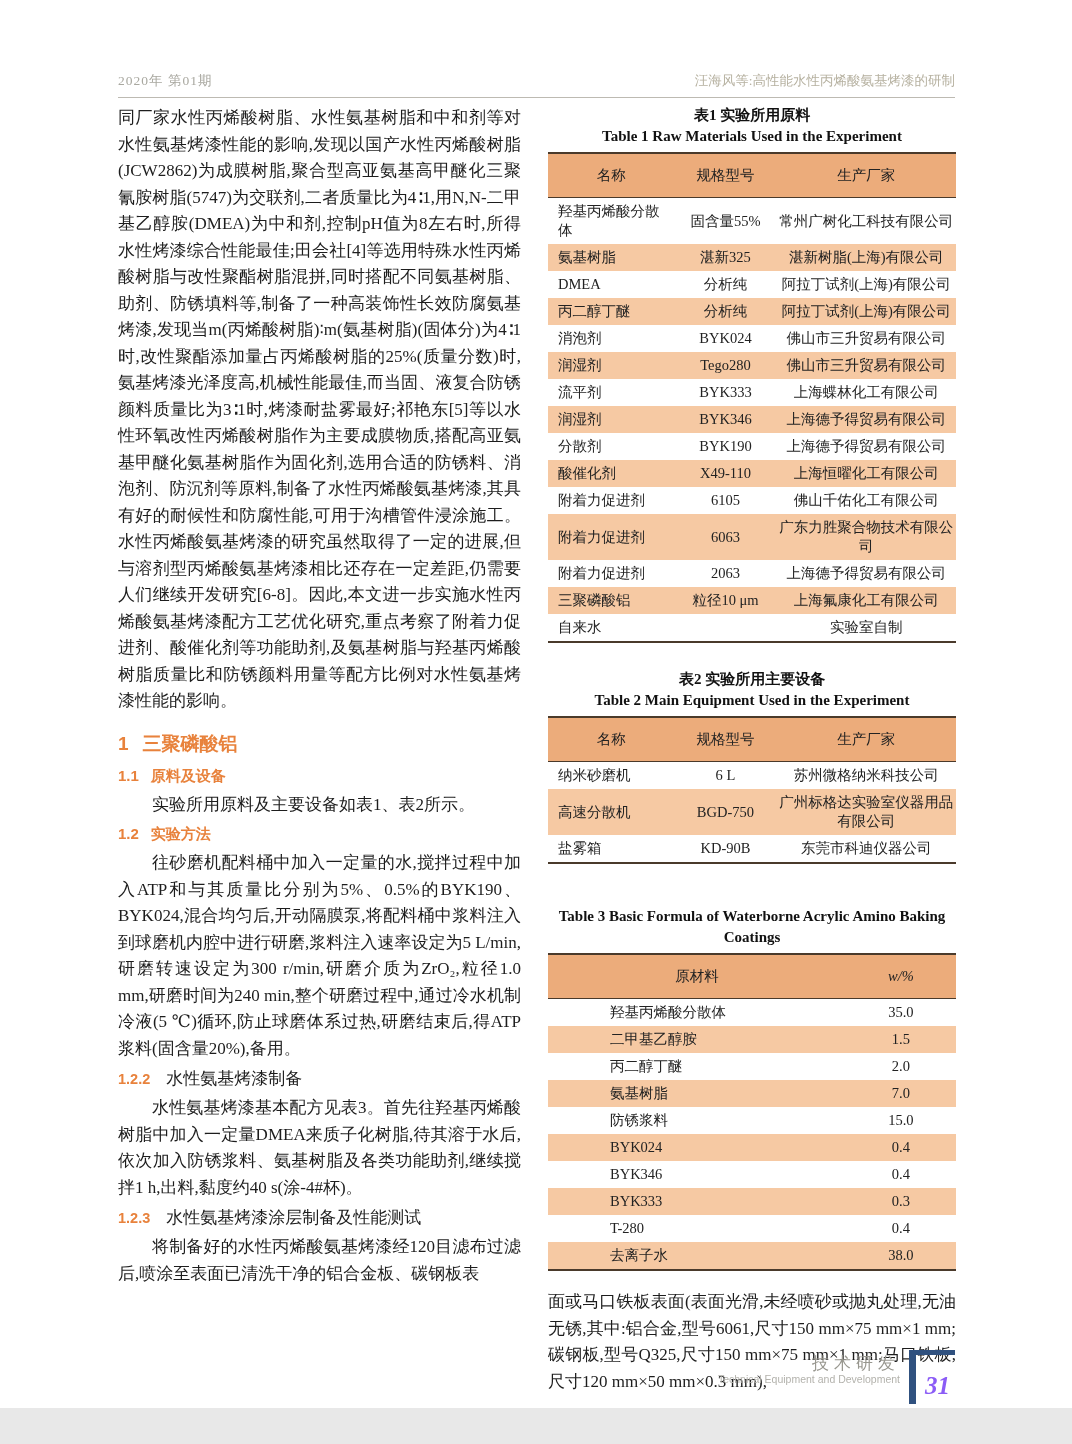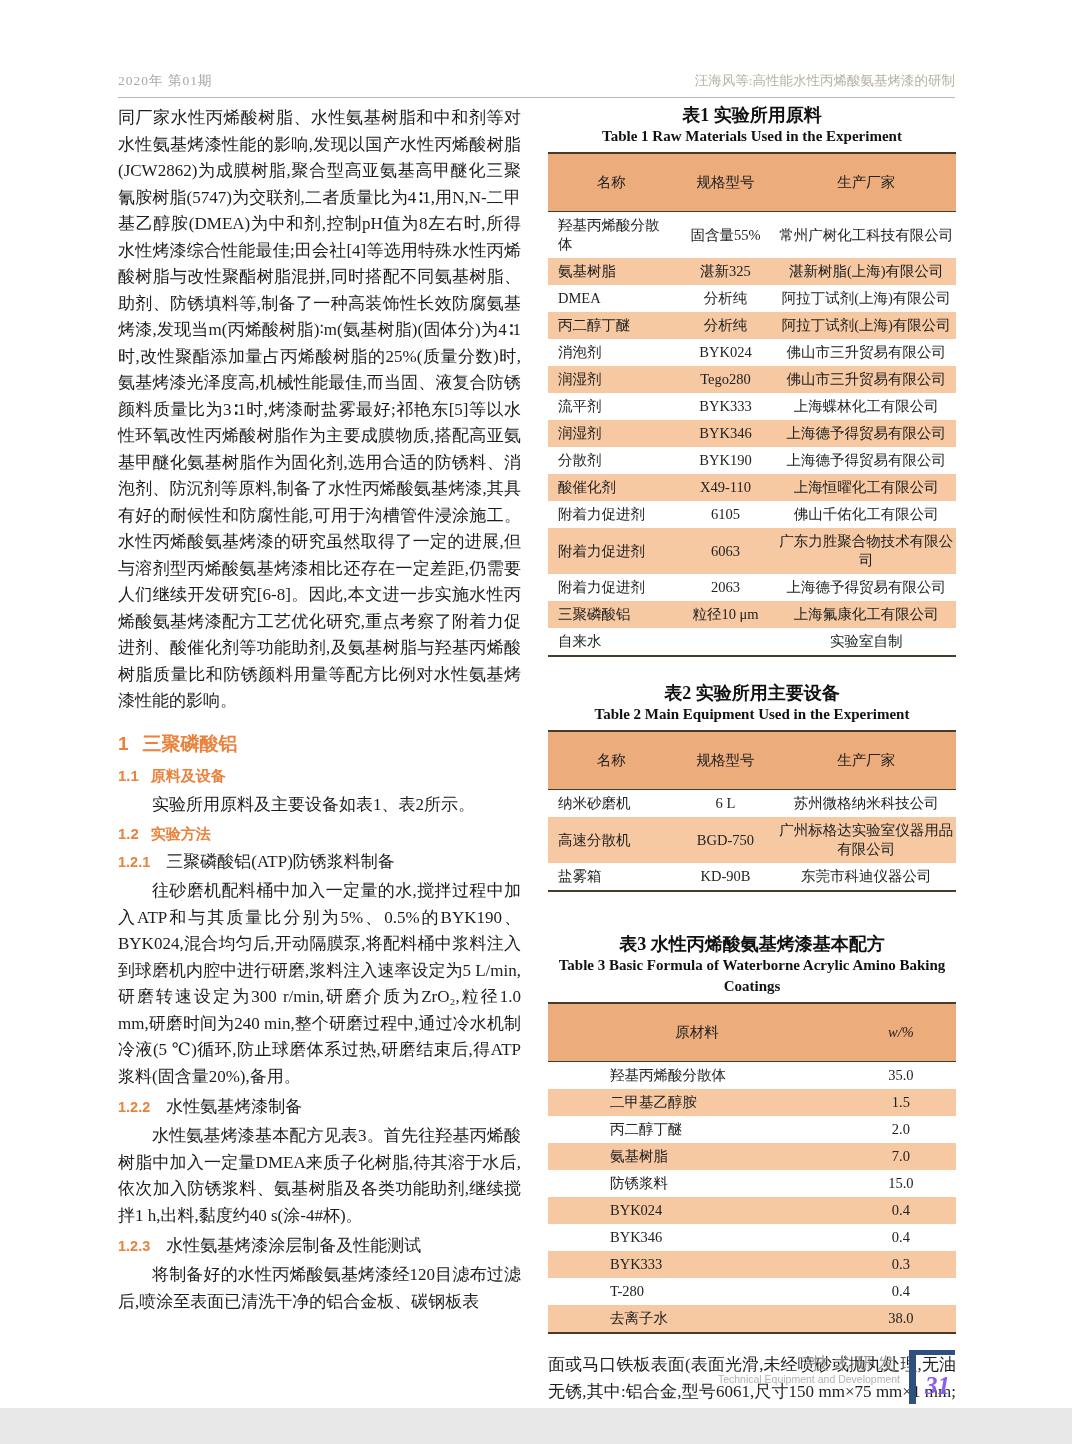--- a/index.html
+++ b/index.html
@@ -29,28 +29,28 @@
   .h1{margin:16px 0 10px;font-family:"Liberation Sans","DejaVu Sans",sans-serif;
       font-weight:bold;font-size:19px;color:#e8823c;}
   .h1 .num{margin-right:14px;}
   .h2{margin:7px 0 6px;font-family:"Liberation Sans","DejaVu Sans",sans-serif;
       font-weight:bold;font-size:15px;color:#e8823c;}
   .h2 .num{margin-right:12px;}
   .h3{margin:5px 0 5px;font-size:17px;color:#1d1d1d;}
   .h3 .num{font-family:"Liberation Sans","DejaVu Sans",sans-serif;font-weight:bold;
       font-size:14.5px;color:#e8823c;margin-right:16px;}
   
-  .caption-cn{font-weight:bold;font-size:18px;text-align:center;line-height:21px;color:#111;}
+  .caption-cn{font-weight:bold;font-size:15px;text-align:center;line-height:21px;color:#111;}
   .caption-en{font-weight:bold;font-size:15px;text-align:center;line-height:21px;color:#111;
       font-family:"Liberation Serif","DejaVu Serif",serif;margin-bottom:5px;}
   table.sci{width:100%;border-collapse:collapse;
       border-top:2px solid #4a3a2b;border-bottom:2px solid #4a3a2b;
       font-size:14.5px;line-height:19px;color:#222;}
   table.sci th{background:#ecac7b;font-weight:normal;text-align:center;
-      padding:19px 2px;border-bottom:1.5px solid #4a3a2b;}
+      padding:12px 2px;border-bottom:1.5px solid #4a3a2b;}
   table.sci td{padding:4px 2px;text-align:center;vertical-align:middle;}
   table.sci tbody tr:nth-child(even){background:#f6c9a3;}
   
   table.t13 td:first-child{text-align:left;padding-left:10px;}
   table.t13 th:nth-child(1){width:31%;}
   table.t13 th:nth-child(2){width:25%;}
   table.t13 th:nth-child(3){width:44%;}
   
   table.t3 td:first-child{text-align:left;padding-left:62px;}
   table.t3 th:nth-child(2),table.t3 td:nth-child(2){width:27%;}
@@ -93,23 +93,20 @@
 
       <div class="h2">
         <span class="num">1.1</span><span>原料及设备</span>
       </div>
       <p class="body-text indent">实验所用原料及主要设备如表1、表2所示。</p>
 
       <div class="h2">
         <span class="num">1.2</span><span>实验方法</span>
       </div>
 
-      <div class="h3">
-        <span class="num">1.2.1</span><span>三聚磷酸铝(ATP)防锈浆料制备</span>
-      </div>
       <p class="body-text indent">往砂磨机配料桶中加入一定量的水,搅拌过程中加入ATP和与其质量比分别为5%、0.5%的BYK190、BYK024,混合均匀后,开动隔膜泵,将配料桶中浆料注入到球磨机内腔中进行研磨,浆料注入速率设定为5 L/min,研磨转速设定为300 r/min,研磨介质为ZrO₂,粒径1.0 mm,研磨时间为240 min,整个研磨过程中,通过冷水机制冷液(5 ℃)循环,防止球磨体系过热,研磨结束后,得ATP浆料(固含量20%),备用。</p>
 
       <div class="h3">
         <span class="num">1.2.2</span><span>水性氨基烤漆制备</span>
       </div>
       <p class="body-text indent">水性氨基烤漆基本配方见表3。首先往羟基丙烯酸树脂中加入一定量DMEA来质子化树脂,待其溶于水后,依次加入防锈浆料、氨基树脂及各类功能助剂,继续搅拌1 h,出料,黏度约40 s(涂-4#杯)。</p>
 
       <div class="h3">
         <span class="num">1.2.3</span><span>水性氨基烤漆涂层制备及性能测试</span>
       </div>
@@ -234,21 +231,20 @@
               <tr>
                 <td>盐雾箱</td>
                 <td>KD-90B</td>
                 <td>东莞市科迪仪器公司</td>
               </tr>
             </tbody>
           </table>
       </div>
 
       <div class="tbl-block gap2">
-        <div class="caption-cn">表3  水性丙烯酸氨基烤漆基本配方</div>
         <div class="caption-en">Table 3  Basic Formula of Waterborne Acrylic Amino Baking Coatings</div>
         <table class="sci t3">
             <thead>
               <tr>
                 <th>原材料</th>
                 <th>w/%</th>
               </tr>
             </thead>
             <tbody>
               <tr>

